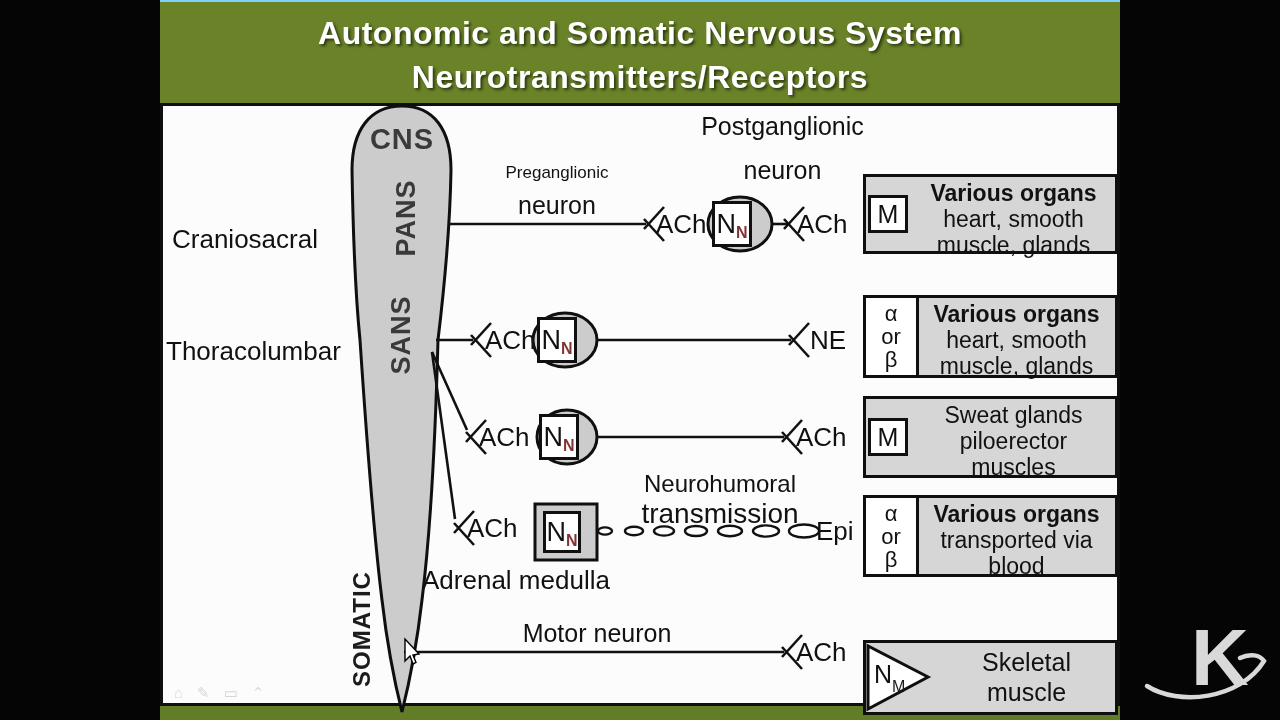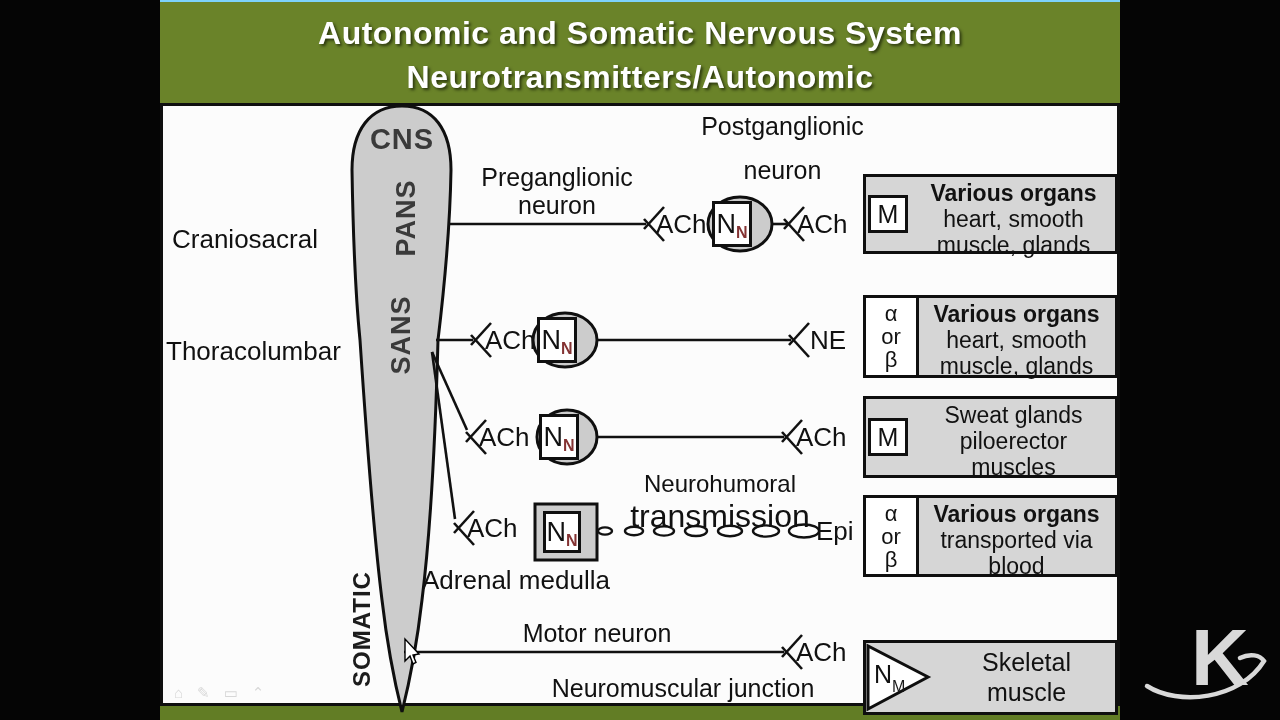--- a/index.html
+++ b/index.html
@@ -35,21 +35,21 @@
          color:#d9d9d9;font-size:80px;font-weight:bold;line-height:80px;text-align:center;}
   .kswoosh{position:absolute;left:1128px;top:560px;width:152px;height:160px;z-index:4;}
 </style>
 </head>
 <body>
 
 <div class="slide">
 
   <div class="header">
     <div class="title-line" style="margin-top:9px">Autonomic and Somatic Nervous System</div>
-    <div class="title-line">Neurotransmitters/Autonomic</div>
+    <div class="title-line">Neurotransmitters/Receptors</div>
   </div>
 
   <div class="canvas"></div>
   <div class="footer"></div>
 
   <svg class="overlay" viewBox="0 0 960 720">
 
     <path d="M 242,106 C 210,106 192,130 192,170 C 193,230 195,290 200,340
          C 205,415 212,520 222,600 C 228,652 237,692 242,712
          C 247,692 256,652 262,600 C 272,520 276,415 278,340
@@ -123,29 +123,28 @@
   </svg>
 
   <div class="lbl cnslbl c" style="left:199px;top:123px;width:86px;font-size:29px;">CNS</div>
   <div class="lbl cnslbl rot" style="left:186px;top:203px;width:120px;height:30px;font-size:27px;">PANS</div>
   <div class="lbl cnslbl rot" style="left:181px;top:320px;width:120px;height:30px;font-size:27px;">SANS</div>
   <div class="lbl cnslbl rot" style="left:127px;top:616px;width:150px;height:26px;font-size:24px;color:#1c1c1c;">SOMATIC</div>
 
   <div class="lbl" style="left:12px;top:224px;font-size:26px;">Craniosacral</div>
   <div class="lbl" style="left:6px;top:336px;font-size:26px;">Thoracolumbar</div>
 
-  <div class="lbl c" style="left:312px;top:163px;width:170px;font-size:25px;">Preganglionic</div>
+  <div class="lbl c" style="left:312px;top:163px;width:170px;font-size:17px;">Preganglionic</div>
   <div class="lbl c" style="left:312px;top:191px;width:170px;font-size:25px;">neuron</div>
   <div class="lbl c" style="left:535px;top:112px;width:175px;font-size:25px;">Postganglionic</div>
   <div class="lbl c" style="left:535px;top:156px;width:175px;font-size:25px;">neuron</div>
   <div class="lbl c" style="left:470px;top:470px;width:180px;font-size:24px;">Neurohumoral</div>
-  <div class="lbl c" style="left:470px;top:498px;width:180px;font-size:32px;">transmission</div>
+  <div class="lbl c" style="left:470px;top:498px;width:180px;font-size:28px;">transmission</div>
   <div class="lbl" style="left:262px;top:565px;font-size:26px;">Adrenal medulla</div>
   <div class="lbl c" style="left:357px;top:619px;width:160px;font-size:25px;">Motor neuron</div>
-  <div class="lbl c" style="left:383px;top:674px;width:280px;font-size:25px;">Neuromuscular junction</div>
 
   <div class="lbl" style="left:496px;top:209px;font-size:26px;">ACh</div>
   <div class="lbl" style="left:637px;top:209px;font-size:26px;">ACh</div>
   <div class="lbl" style="left:325px;top:325px;font-size:26px;">ACh</div>
   <div class="lbl" style="left:650px;top:325px;font-size:26px;">NE</div>
   <div class="lbl" style="left:319px;top:422px;font-size:26px;">ACh</div>
   <div class="lbl" style="left:636px;top:422px;font-size:26px;">ACh</div>
   <div class="lbl" style="left:307px;top:513px;font-size:26px;">ACh</div>
   <div class="lbl" style="left:656px;top:516px;font-size:26px;">Epi</div>
   <div class="lbl" style="left:636px;top:637px;font-size:26px;">ACh</div>

